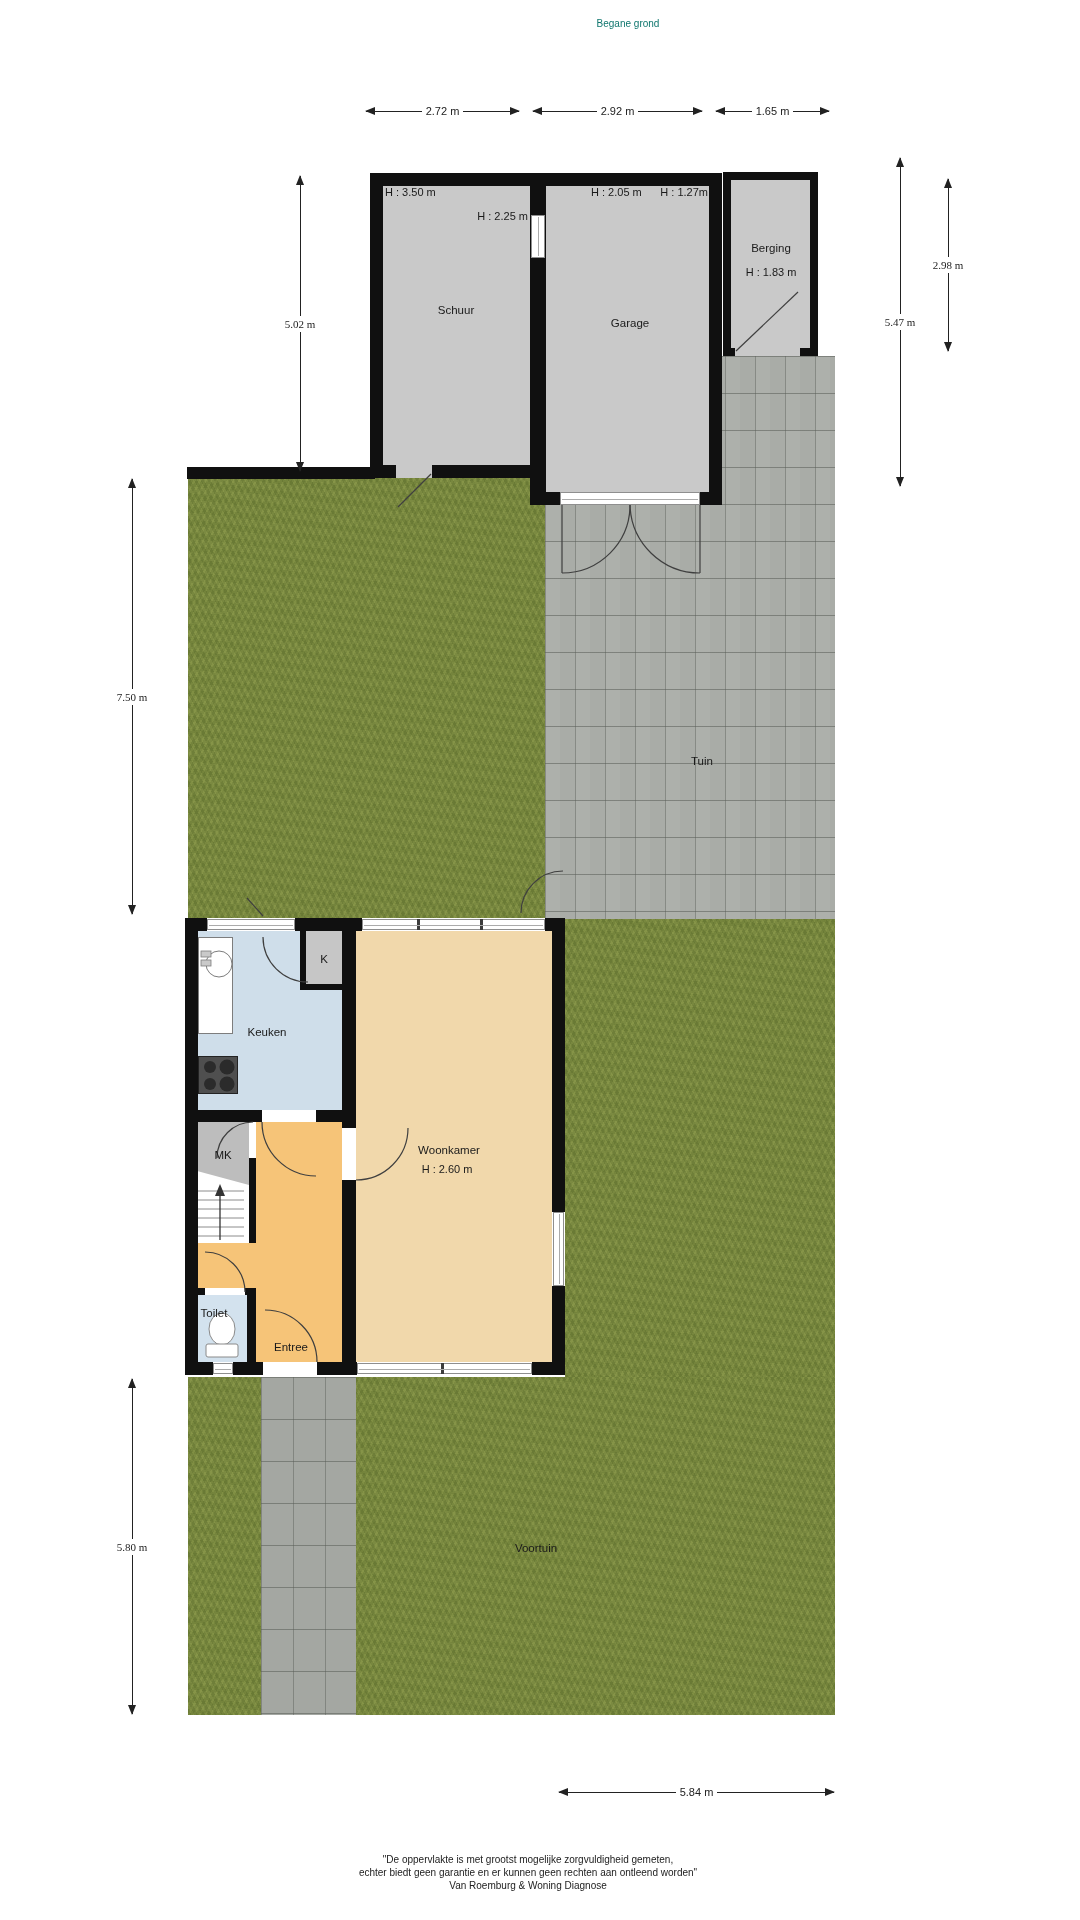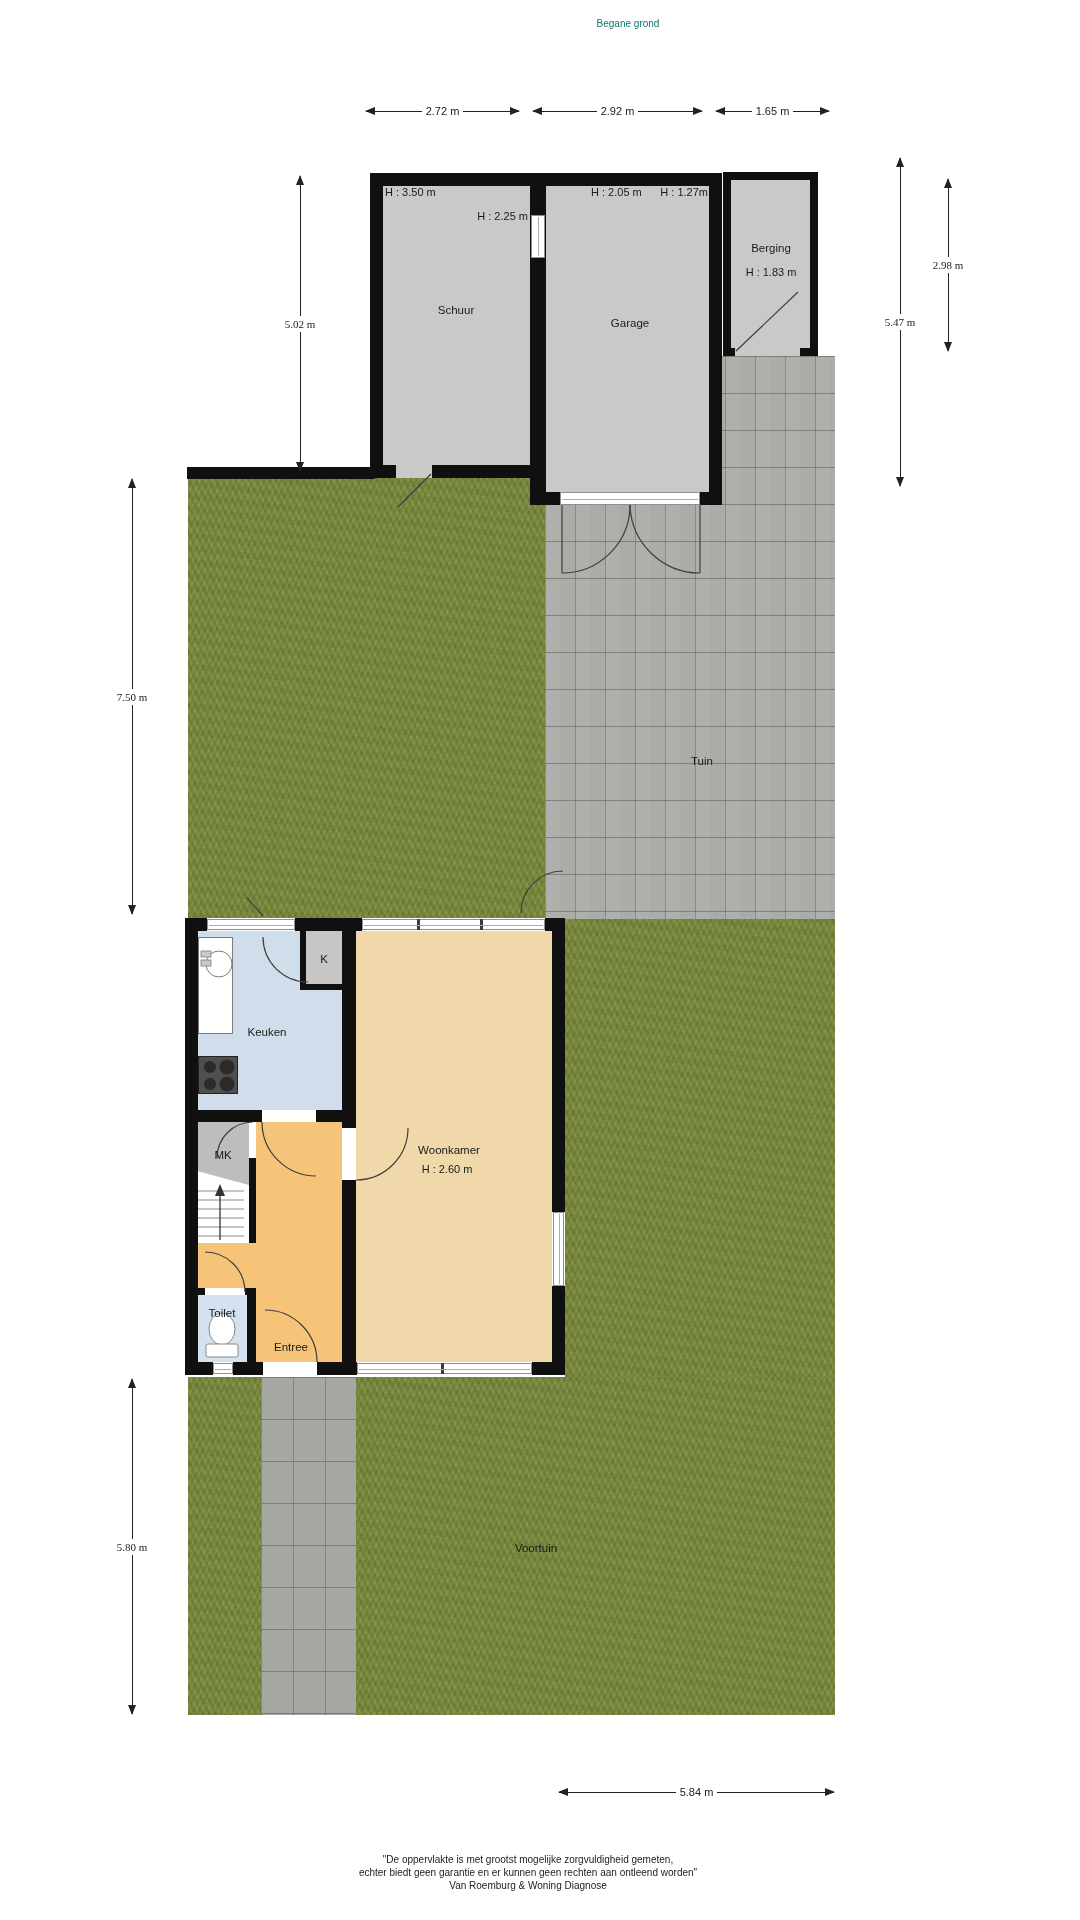--- a/index.html
+++ b/index.html
@@ -183,21 +183,21 @@
   <div class="hlab" style="left:552px;top:186px;padding-left:39px;">H : 2.05 m</div>
   <div class="hlab" style="right:372px;top:186px;">H : 1.27m</div>
   <div class="rlab" style="left:771px;top:248px;">Berging</div>
   <div class="rlab" style="left:771px;top:272px;font-size:11px;">H : 1.83 m</div>
   <div class="rlab" style="left:702px;top:761px;">Tuin</div>
   <div class="rlab" style="left:267px;top:1032px;">Keuken</div>
   <div class="rlab" style="left:324px;top:959px;">K</div>
   <div class="rlab" style="left:223px;top:1155px;">MK</div>
   <div class="rlab" style="left:449px;top:1150px;">Woonkamer</div>
   <div class="rlab" style="left:447px;top:1169px;font-size:11px;">H : 2.60 m</div>
-  <div class="rlab" style="left:222px;top:1313px;text-align:center;">Toilet</div>
+  <div class="rlab" style="left:214px;top:1313px;text-align:center;">Toilet</div>
   <div class="rlab" style="left:291px;top:1347px;">Entree</div>
   <div class="rlab" style="left:536px;top:1548px;">Voortuin</div>
 
   <div class="dimh" style="left:365px;top:104px;width:155px;">
     <i class="ln"></i>
     <i class="ah al"></i>
     <i class="ah ar"></i>
     <span class="dlab">2.72 m</span>
   </div>
   <div class="dimh" style="left:532px;top:104px;width:171px;">

